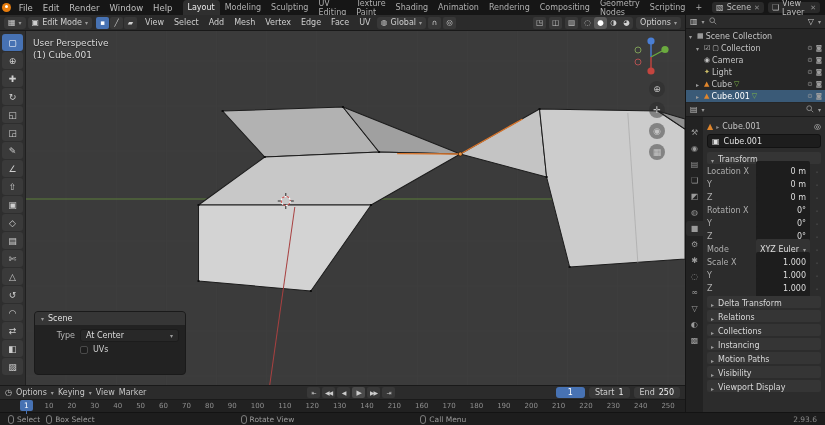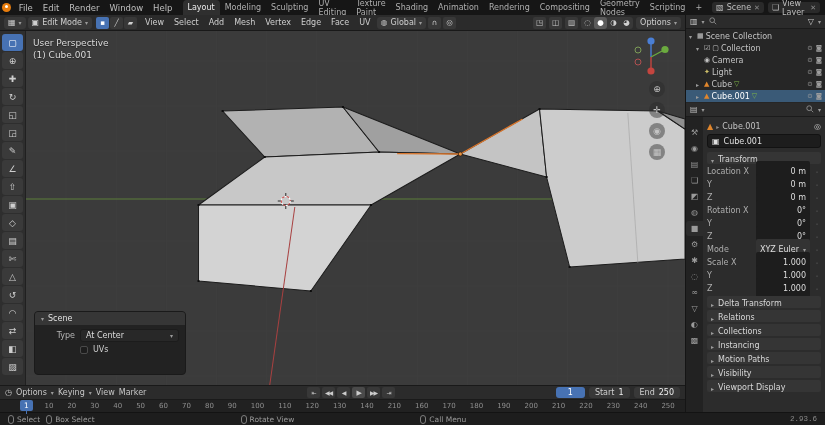--- a/index.html
+++ b/index.html
@@ -100,21 +100,21 @@
   .trow-label { flex:1; color:#adadad; padding-right:2px; white-space:nowrap; overflow:hidden; }
   .tfield { width:54px; flex:0 0 54px; background:#1d1d1d; height:21px; border-radius:2px; display:flex; align-items:center; justify-content:flex-end; padding:0 4px; color:#dedede; }
   .tfield.dropdown { justify-content:space-between; background:#333; }
   .trow-dot { width:8px; text-align:center; color:#777; font-size:6px; }
 
   
   .statusbar { height:13px; background:#1d1d1d; border-top:1px solid #131313; display:flex; align-items:center; gap:6px; padding:0 8px; font-size:7.5px; color:#9a9a9a; flex:0 0 auto; }
   .sb-item { display:flex; align-items:center; gap:3px; }
   .mouse { width:6px; height:9px; border:1px solid #7d7d7d; border-radius:3px; display:inline-block; }
   .gap1 { margin-left:140px; } .gap2 { margin-left:120px; }
-  .sb-version { margin-left:auto; color:#8a8a8a;font-family:Liberation Mono, monospace; }
+  .sb-version { margin-left:auto; color:#8a8a8a; }
   .caret { font-size:6px; color:#9a9a9a; }
 </style>
 </head>
 <body>
 
 <div class="app">
 
   <div class="topbar">
     <span class="logo">
         <span class="logo-dot"></span>

